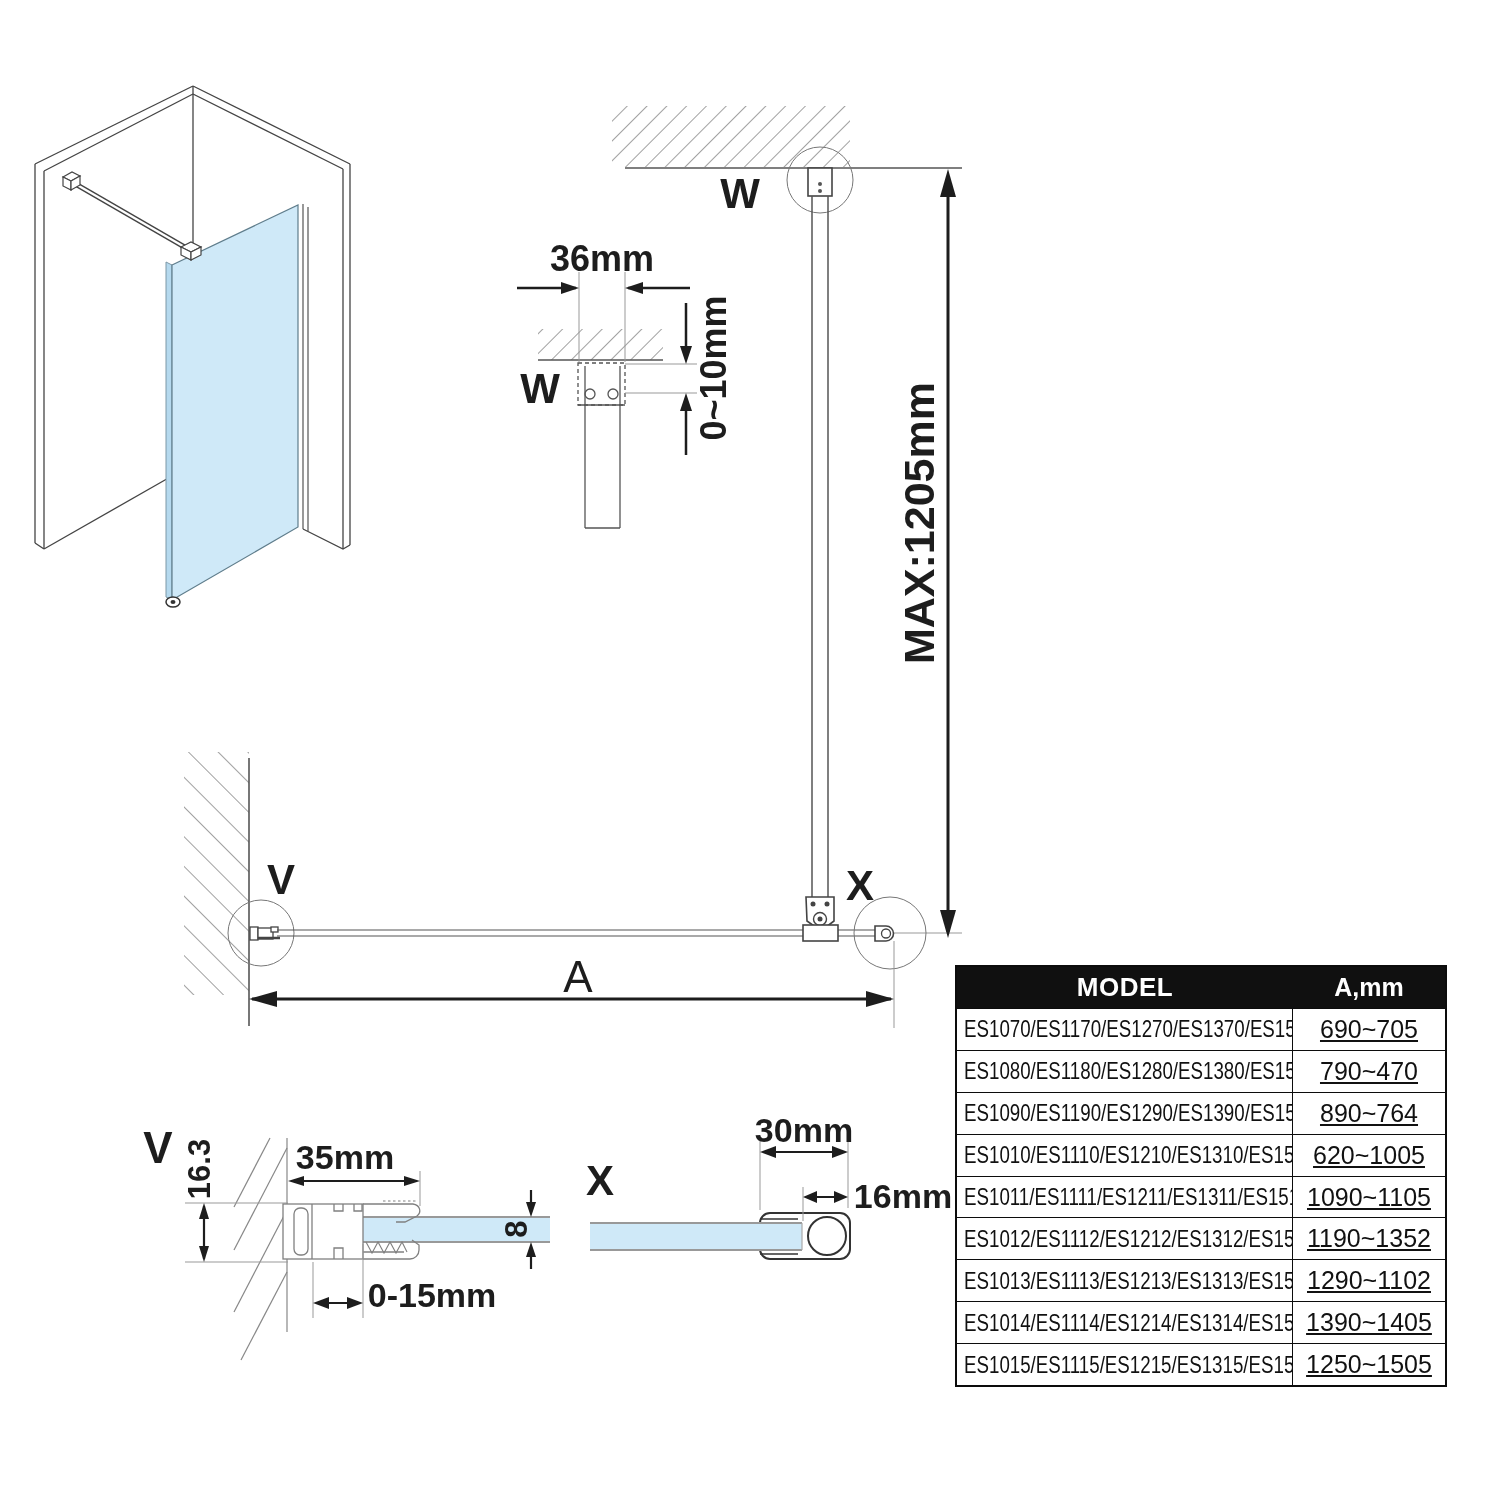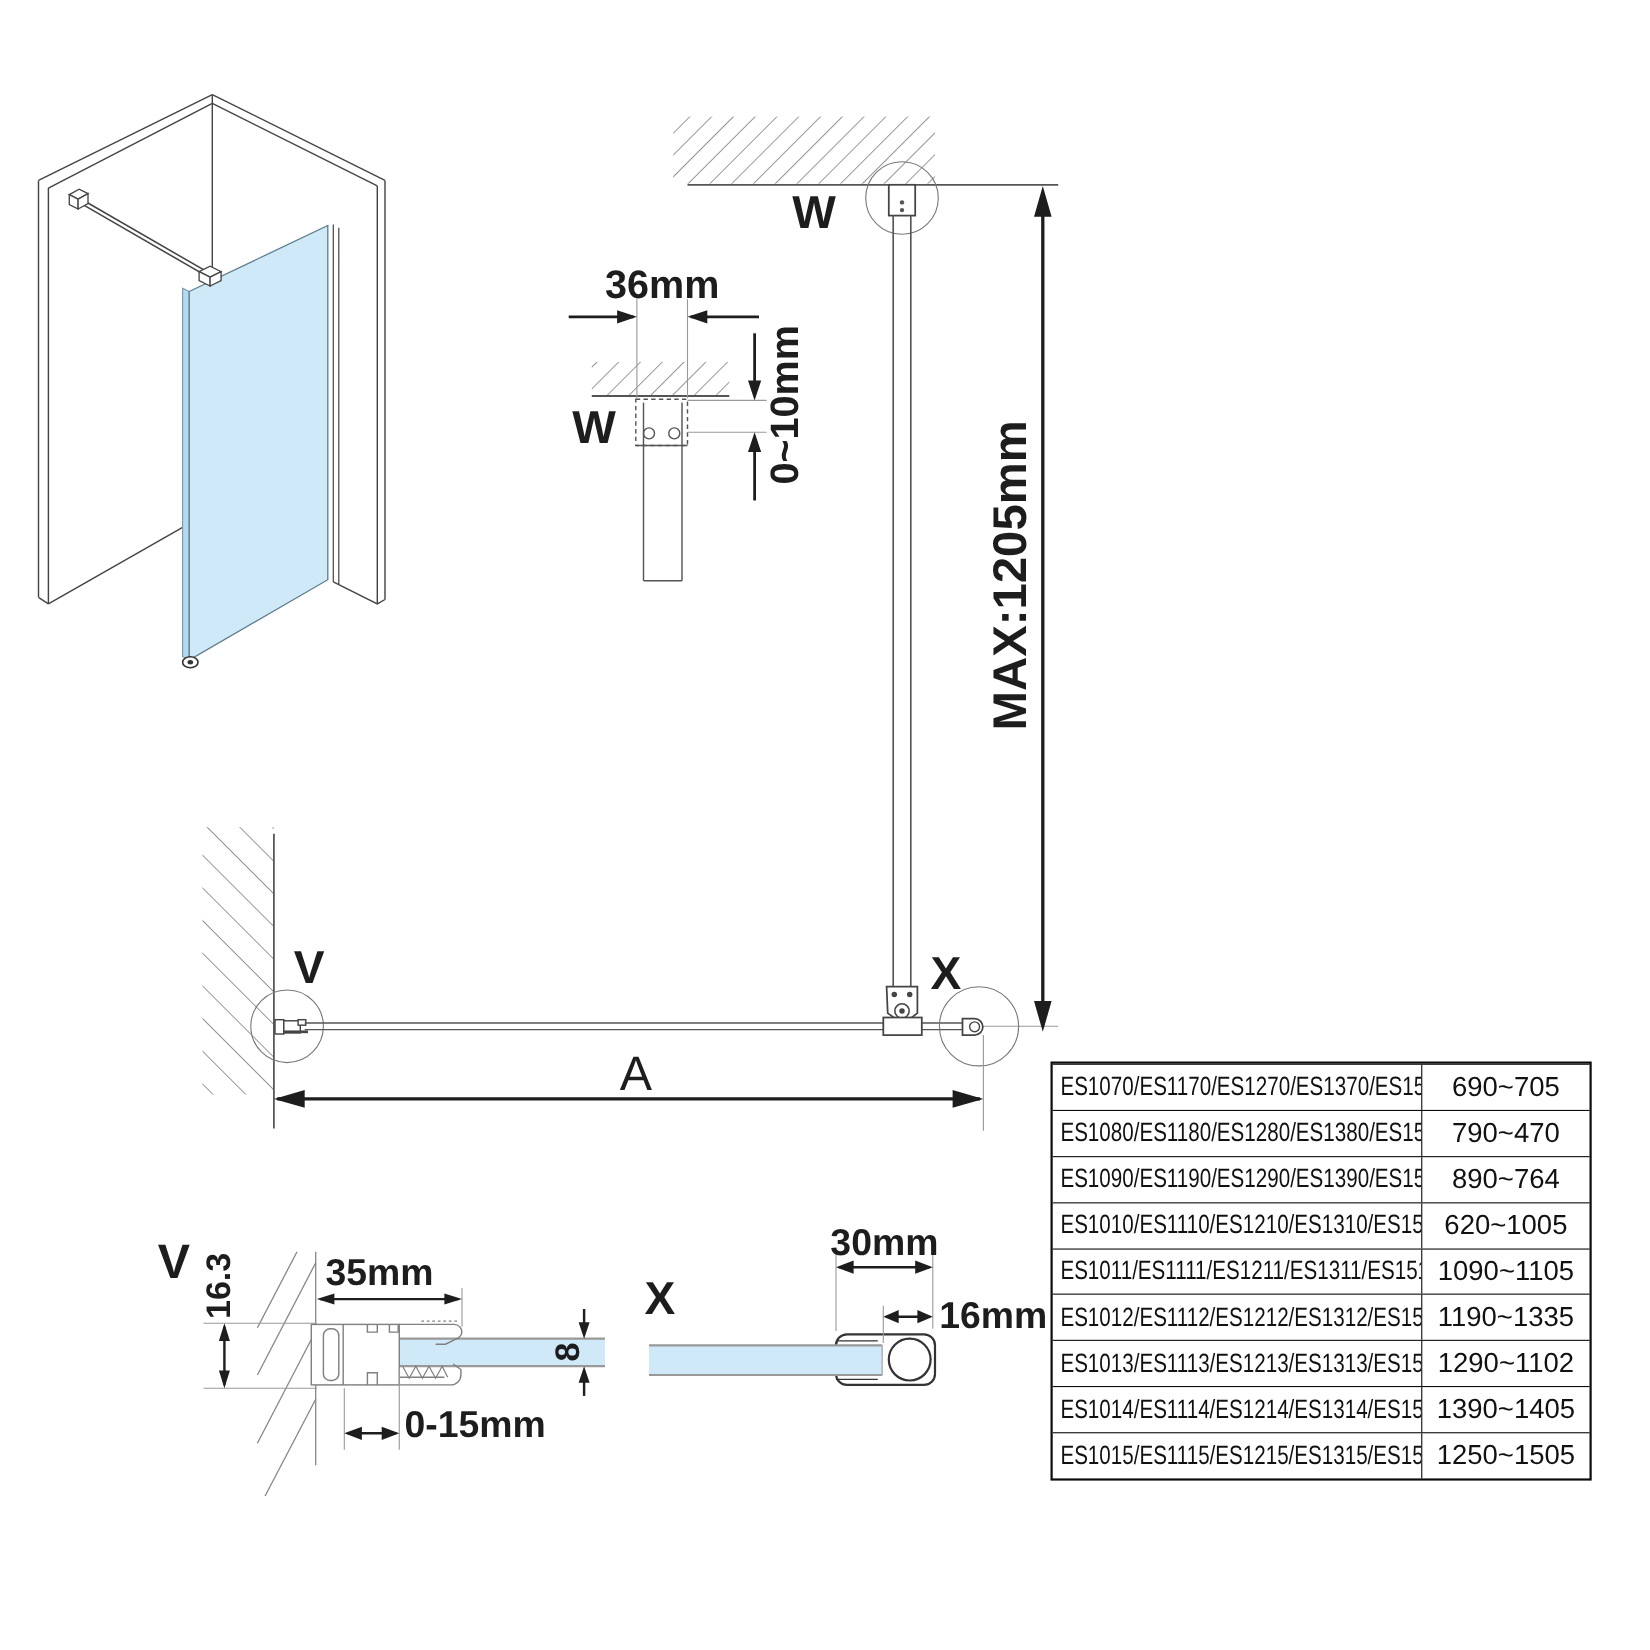--- a/index.html
+++ b/index.html
@@ -24,21 +24,21 @@
   .spec-table .c-model{
     width:336px;border-right:1.5px solid #0c0c0c;display:flex;align-items:center;
     padding-left:7px;box-sizing:border-box;overflow:hidden;
   }
   .spec-table .c-model span{
     display:inline-block;white-space:nowrap;font-size:24px;color:#111;
     transform:scaleX(0.78);transform-origin:left center;
   }
   .spec-table .c-a{
     flex:1;display:flex;align-items:center;justify-content:center;
-    font-size:25px;color:#111;white-space:nowrap;
+    font-size:25px;color:#111;white-space:nowrap;text-decoration:underline;
   }
 </style>
 </head>
 <body>
 
 <svg id="stage" viewBox="0 0 1500 1500" xmlns="http://www.w3.org/2000/svg">
   <defs>
     <pattern id="hatchFwd" width="14" height="14" patternUnits="userSpaceOnUse" patternTransform="rotate(45)">
       <line x1="0" y1="0" x2="0" y2="14" stroke="#6e6e6e" stroke-width="1.3"></line>
     </pattern>
@@ -299,20 +299,24 @@
       <line x1="803" y1="1187" x2="803" y2="1221" stroke="#999" stroke-width="1"></line>
       <line x1="806" y1="1197" x2="845" y2="1197" stroke="#1d1d1d" stroke-width="2.2"></line>
       <polygon points="803,1197 817,1191 817,1203" fill="#1d1d1d"></polygon>
       <polygon points="848,1197 834,1191 834,1203" fill="#1d1d1d"></polygon>
       <text class="dimtxt" x="903" y="1196" font-size="34" font-weight="bold" text-anchor="middle" dominant-baseline="central">16mm</text>
     </g>
   </g>
 </svg>
 
 <div class="spec-table">
+  <div class="thead">
+    <div class="h-model">MODEL</div>
+    <div class="h-a">A,mm</div>
+  </div>
   <div class="trow">
     <div class="c-model">
         <span>ES1070/ES1170/ES1270/ES1370/ES1570</span>
       </div>
     <div class="c-a">690~705</div>
   </div>
   <div class="trow">
     <div class="c-model">
         <span>ES1080/ES1180/ES1280/ES1380/ES1580</span>
       </div>
@@ -333,21 +337,21 @@
   <div class="trow">
     <div class="c-model">
         <span>ES1011/ES1111/ES1211/ES1311/ES1511</span>
       </div>
     <div class="c-a">1090~1105</div>
   </div>
   <div class="trow">
     <div class="c-model">
         <span>ES1012/ES1112/ES1212/ES1312/ES1512</span>
       </div>
-    <div class="c-a">1190~1335</div>
+    <div class="c-a">1190~1352</div>
   </div>
   <div class="trow">
     <div class="c-model">
         <span>ES1013/ES1113/ES1213/ES1313/ES1513</span>
       </div>
     <div class="c-a">1290~1102</div>
   </div>
   <div class="trow">
     <div class="c-model">
         <span>ES1014/ES1114/ES1214/ES1314/ES1514</span>

